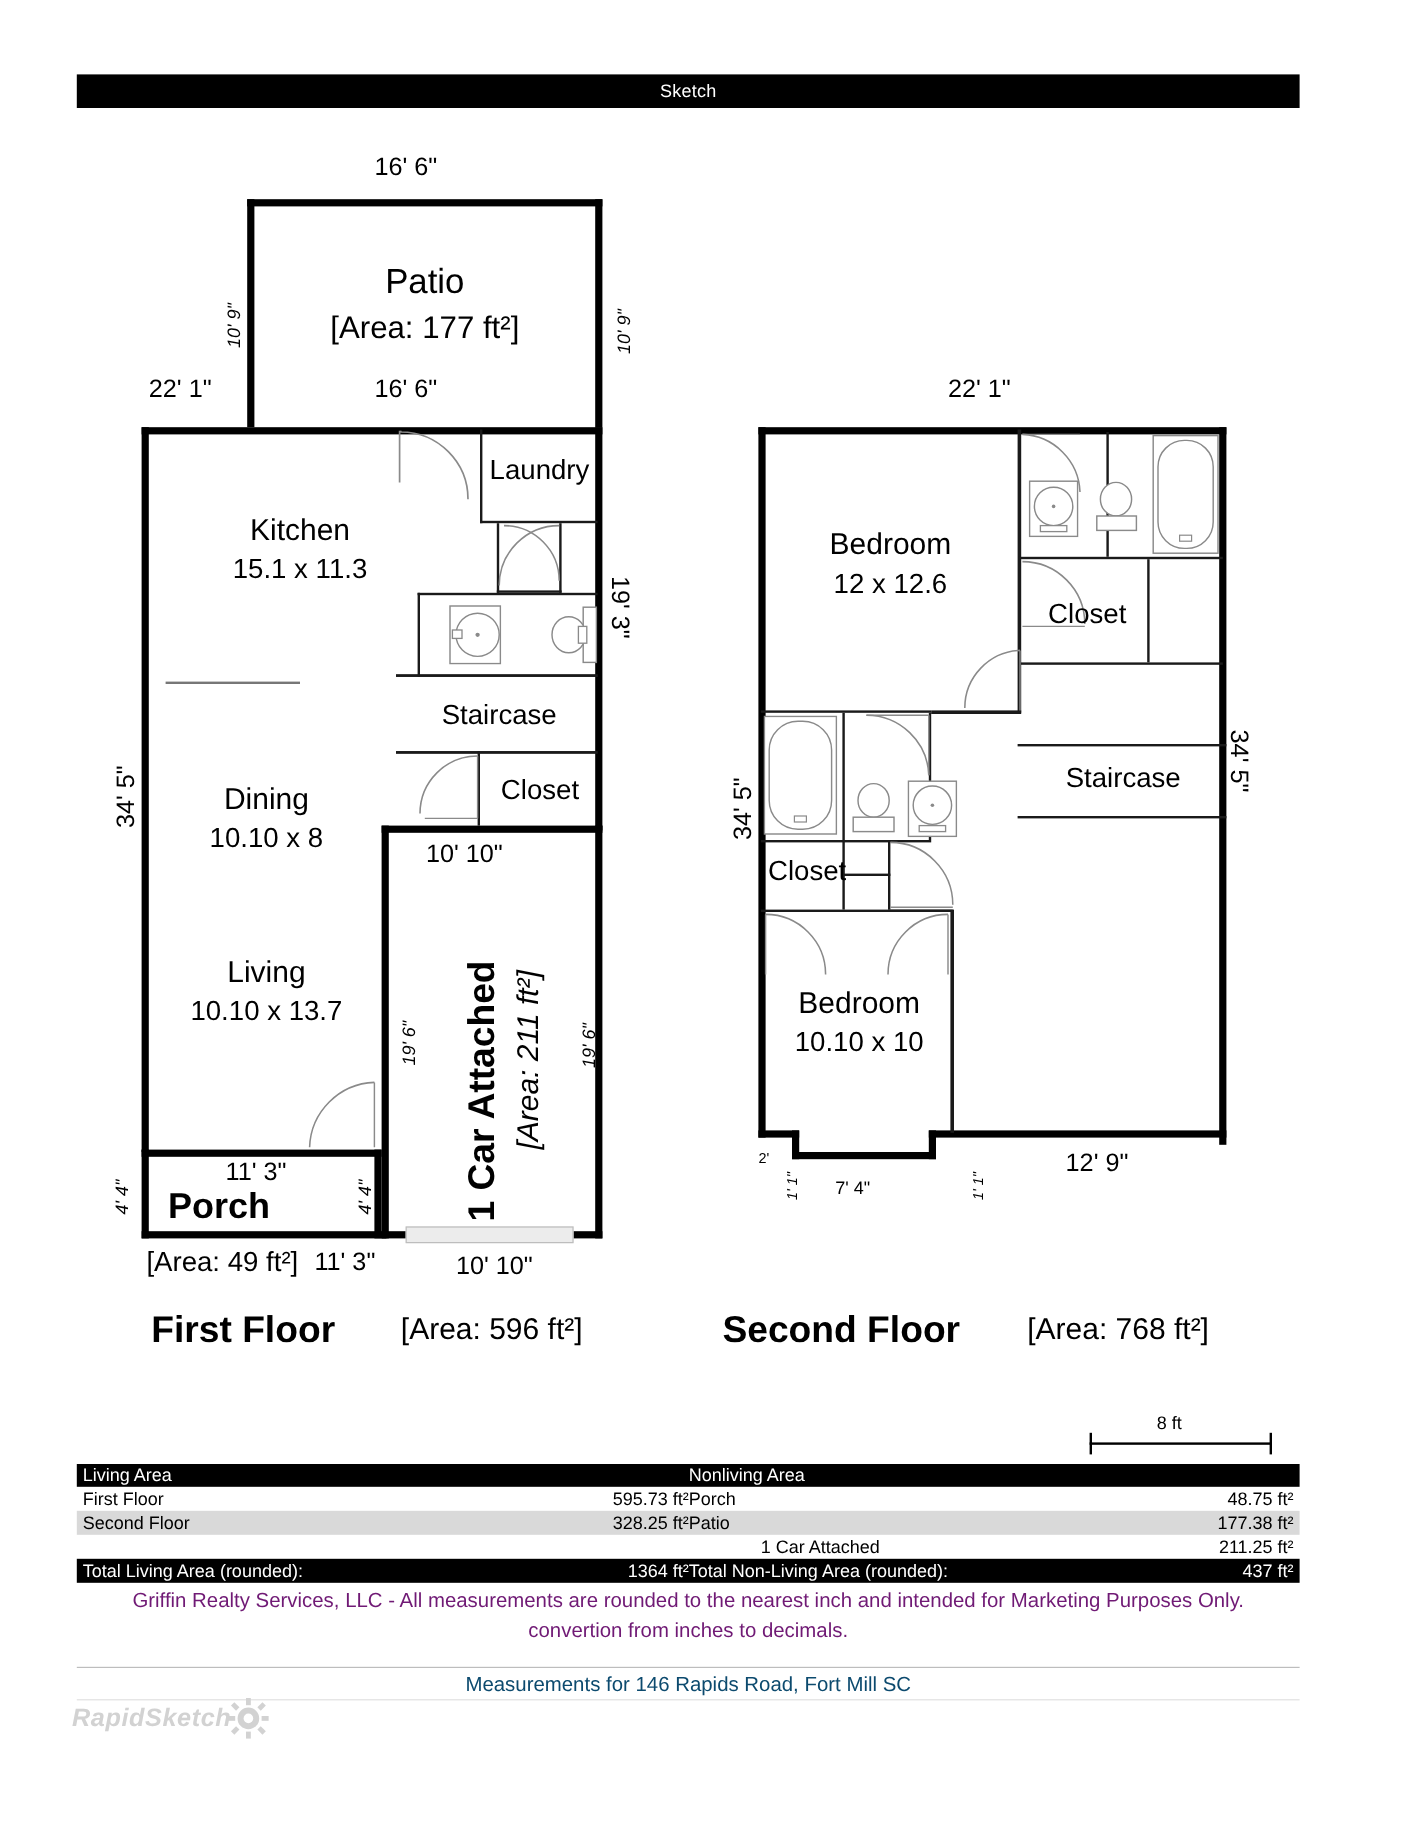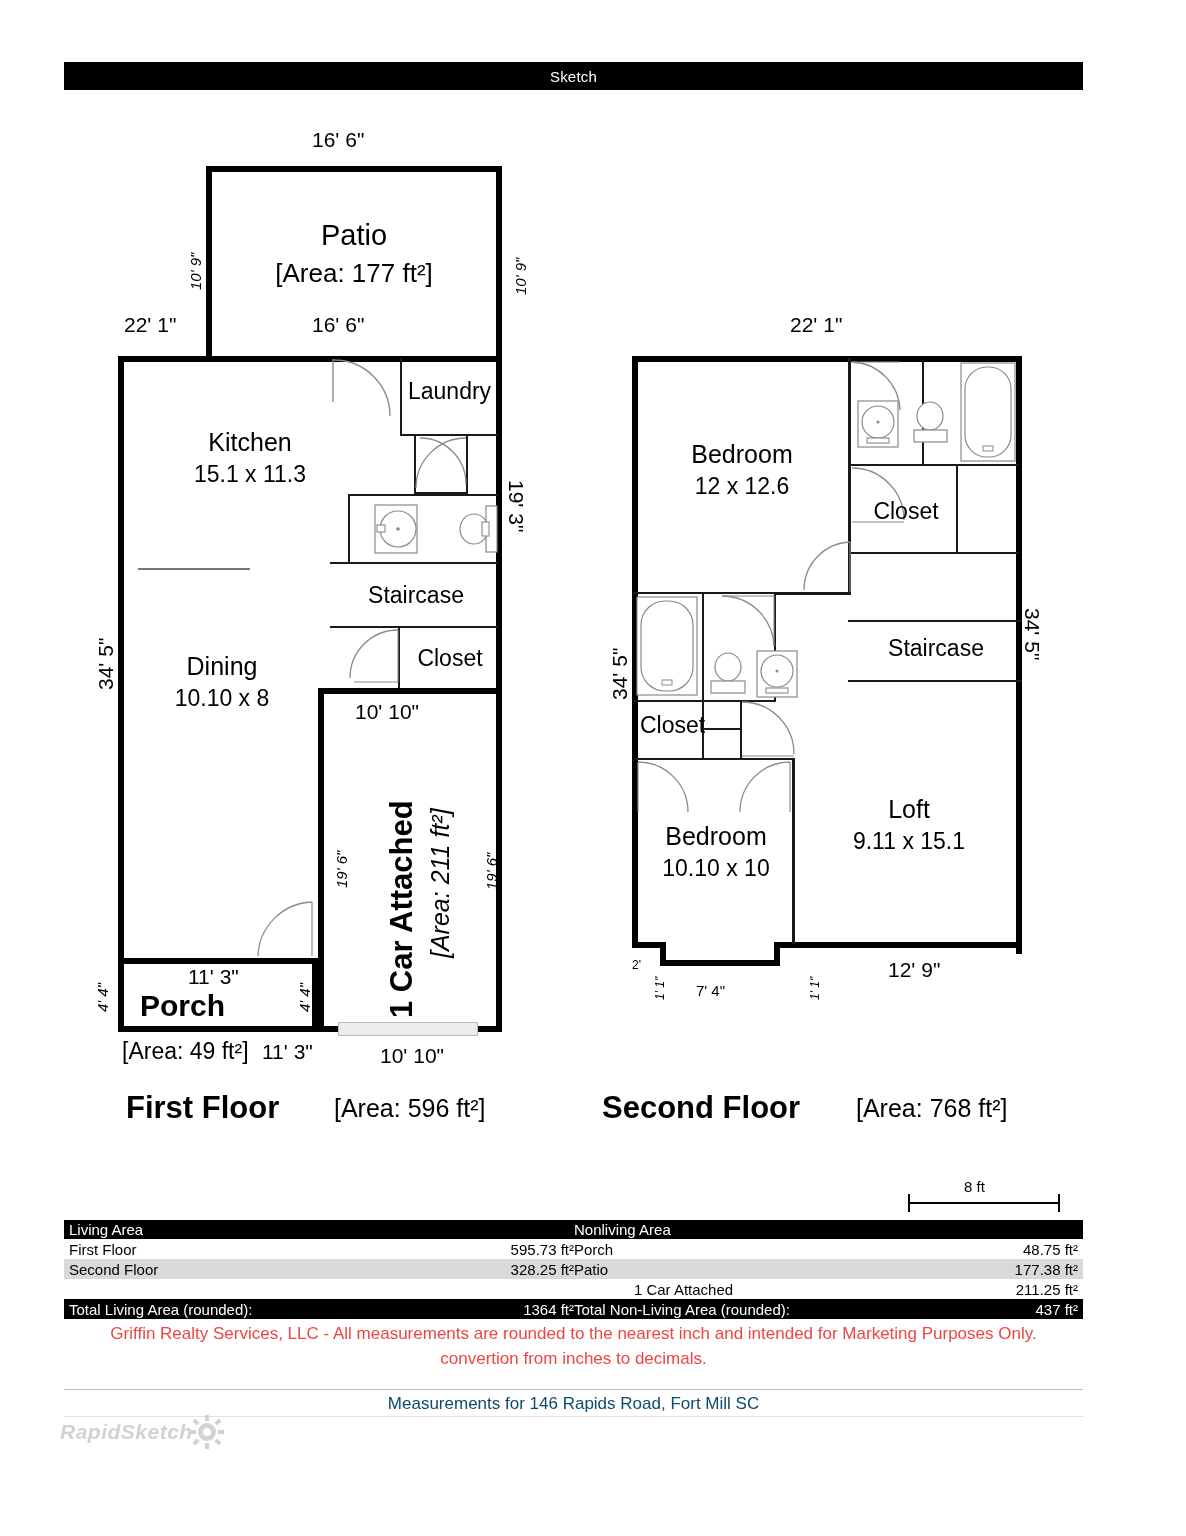--- a/index.html
+++ b/index.html
@@ -131,21 +131,21 @@
   .c4 { width: 200px; text-align: right; padding-right: 5px; }
 
   
   .footer-note {
     position: absolute;
     left: 64px; top: 1322px;
     width: 1019px;
     text-align: center;
     font-size: 17px;
     line-height: 1.45;
-    color: #ef4444;
+    color: #701a75;
   }
   .footer-rule {
     position: absolute;
     left: 64px; top: 1389px;
     width: 1019px; height: 1px;
     background: #bdbdbd;
   }
   .footer-meas {
     position: absolute;
     left: 64px; top: 1384px;
@@ -253,20 +253,24 @@
       <div class="rname">Kitchen</div>
       <div class="rdim" style="margin-top:3px;">15.1 x 11.3</div>
     </div>
     <div class="pline-l" style="left:138px;top:568px;width:112px;height:2px;"></div>
 
     <div class="room-label" style="left:124px;top:652px;width:196px;">
       <div class="rname">Dining</div>
       <div class="rdim" style="margin-top:3px;">10.10 x 8</div>
     </div>
 
+    <div class="room-label" style="left:124px;top:796px;width:196px;">
+      <div class="rname">Living</div>
+      <div class="rdim" style="margin-top:3px;">10.10 x 13.7</div>
+    </div>
 
     <div class="wall" style="left:318px;top:688px;width:184px;height:6px;"></div>
     <div class="wall" style="left:318px;top:688px;width:6px;height:344px;"></div>
     <div class="wall" style="left:496px;top:688px;width:6px;height:344px;"></div>
     <div class="wall" style="left:318px;top:1026px;width:184px;height:6px;"></div>
 
     <div style="position:absolute;left:338px;top:1022px;width:140px;height:14px;background:#ececec;border:1.4px solid #bdbdbd;"></div>
 
     <div class="garage-label" style="left:384px;top:1018px;">1 Car Attached</div>
     <div class="garage-area" style="left:426px;top:958px;">[Area: 211 ft²]</div>
@@ -401,24 +405,20 @@
       <div class="rname">Bedroom</div>
       <div class="rdim" style="margin-top:3px;">12 x 12.6</div>
     </div>
     <div class="room-label rname sm" style="left:294px;top:498px;width:104px;">Closet</div>
     <div class="room-label rname sm" style="left:290px;top:635px;width:172px;">Staircase</div>
     <div class="room-label rname sm" style="left:76px;top:712px;width:104px;text-align:left;padding-left:4px;">Closet</div>
 
     <div class="room-label" style="left:76px;top:822px;width:160px;">
       <div class="rname">Bedroom</div>
       <div class="rdim" style="margin-top:3px;">10.10 x 10</div>
-    </div>
-    <div class="room-label" style="left:236px;top:795px;width:226px;">
-      <div class="rname">Loft</div>
-      <div class="rdim" style="margin-top:3px;">9.11 x 15.1</div>
     </div>
 
     <div class="dim" style="left:230px;top:313px;">22' 1"</div>
     <div class="dim vert" style="left:48px;top:700px;">34' 5"</div>
     <div class="dim vert2" style="left:484px;top:608px;">34' 5"</div>
     <div class="dim tiny" style="left:72px;top:958px;">2'</div>
     <div class="dim vert tiny ital" style="left:93px;top:1000px;">1' 1"</div>
     <div class="dim small" style="left:136px;top:982px;">7' 4"</div>
     <div class="dim vert tiny ital" style="left:248px;top:1000px;">1' 1"</div>
     <div class="dim" style="left:328px;top:958px;">12' 9"</div>

